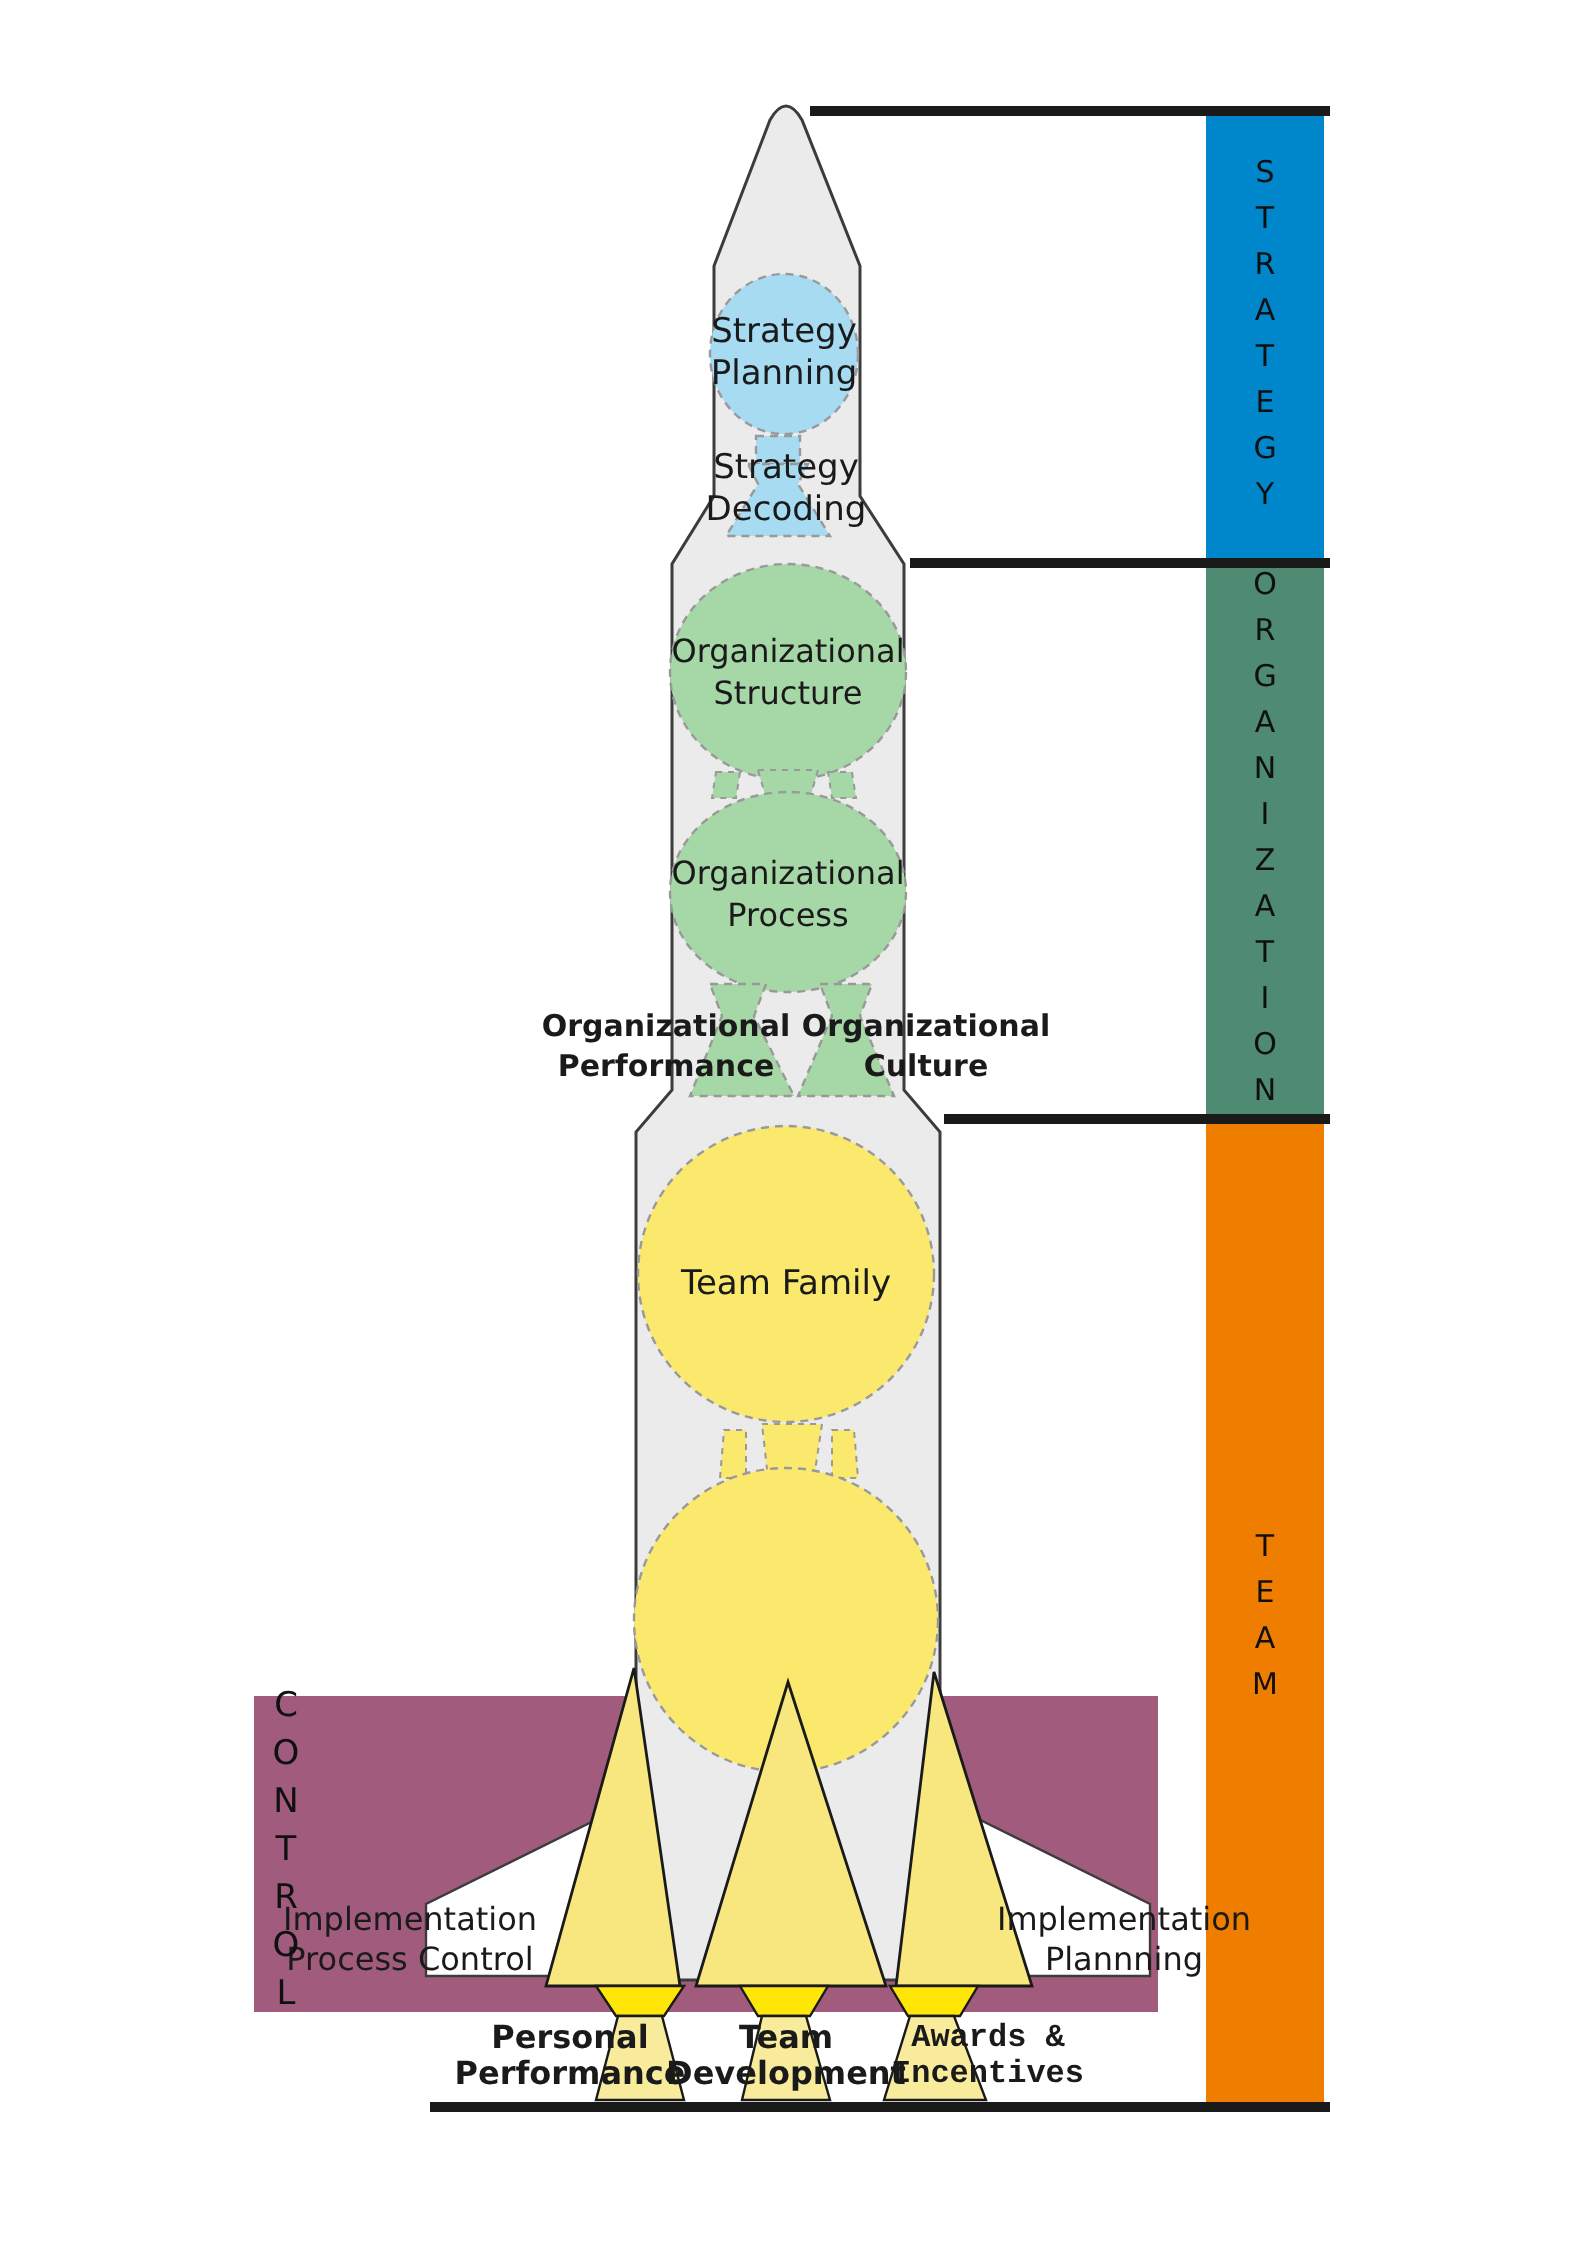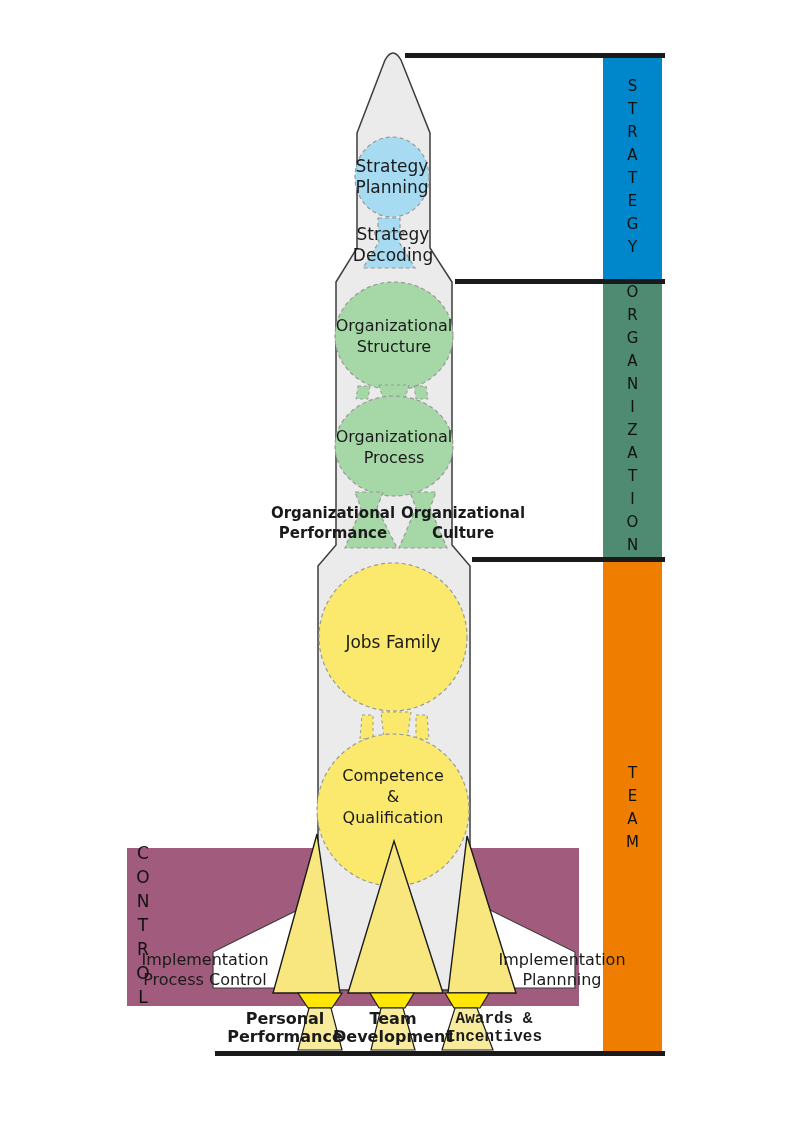--- a/index.html
+++ b/index.html
@@ -78,24 +78,21 @@
   <div class="lbl f17" style="left:393px;top:224px;">Strategy
 Decoding</div>
   <div class="lbl f16" style="left:394px;top:315px;">Organizational
 Structure</div>
   <div class="lbl f16" style="left:394px;top:426px;">Organizational
 Process</div>
   <div class="lbl semib" style="left:333px;top:503px;">Organizational
 Performance</div>
   <div class="lbl semib" style="left:463px;top:503px;">Organizational
 Culture</div>
-  <div class="lbl f17" style="left:393px;top:632px;">Jobs Family</div>
-  <div class="lbl f16" style="left:393px;top:765px;">Competence
-&amp;
-Qualification</div>
+  <div class="lbl f17" style="left:393px;top:632px;">Team Family</div>
 
   <div class="lbl f15" style="left:205px;top:950px;">Implementation
 Process Control</div>
   <div class="lbl f15" style="left:562px;top:950px;">Implementation
 Plannning</div>
 
   <div class="lbl engine" style="left:285px;top:1010px;">Personal
 Performance</div>
   <div class="lbl engine" style="left:393px;top:1010px;">Team
 Development</div>

